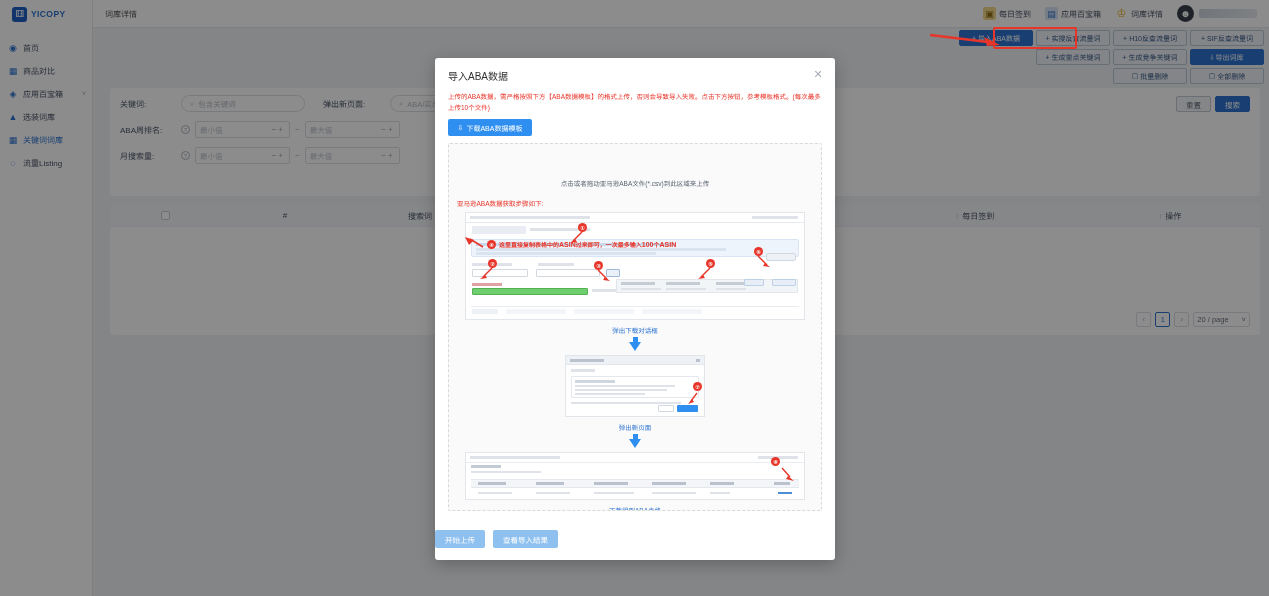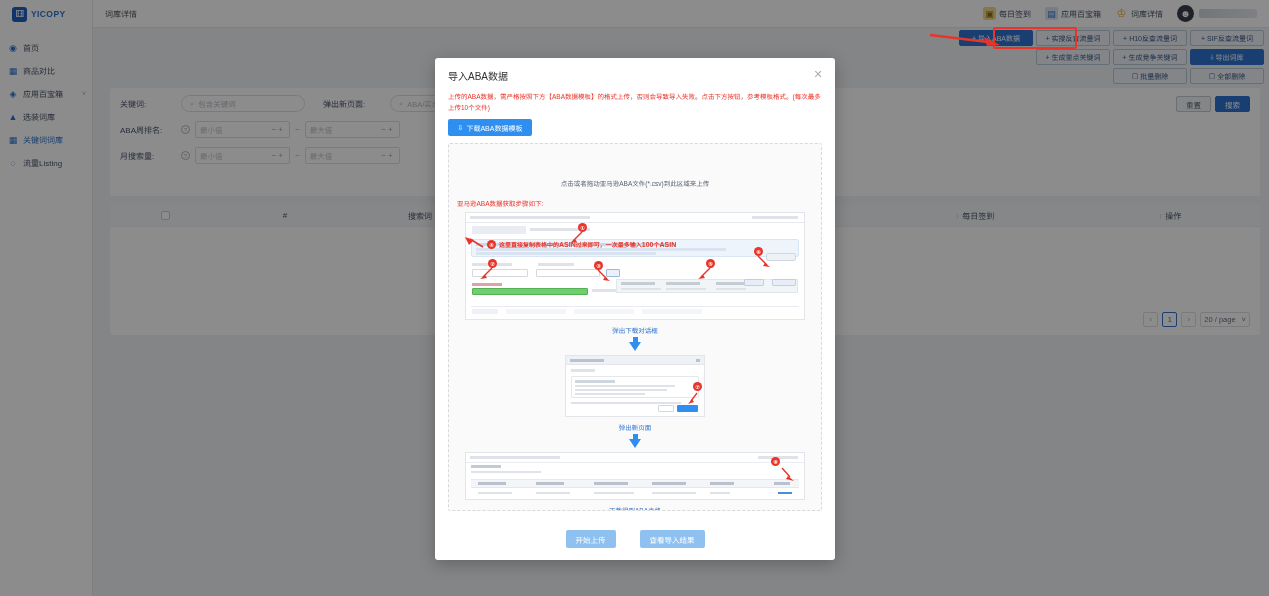--- a/index.html
+++ b/index.html
@@ -217,21 +217,21 @@
     height: 28px; display: flex; align-items: center;
     justify-content: flex-end; gap: 4px; padding-right: 10px;
   }
   .pg {
     min-width: 15px; height: 15px; border: 1px solid #dcdfe6;
     border-radius: 2px; display: flex; align-items: center;
     justify-content: center; font-size: 7.5px; color: #9aa1ab;
     background: #fff; padding: 0 3px; cursor: pointer;
   }
   .pg.cur { border-color: #2f74d0; color: #2f74d0; }
-  .pg.size { min-width: 44px; color: #6b7280; gap: 6px; }
+  .pg.size { min-width: 44px; color: #6b7280; gap: 13px; }
 
   
   #modal {
     position: absolute; left: 435px; top: 58px;
     width: 400px; height: 502px;
     background: #fff;
     border-radius: 3px;
     z-index: 100;
     box-shadow: 0 4px 16px rgba(0,0,0,0.25);
     display: flex; flex-direction: column;
@@ -305,21 +305,21 @@
     font-size: 5.5px; font-weight: bold;
     display: flex; align-items: center; justify-content: center;
   }
   .red-ann {
     position: absolute; color: #e8352a;
     font-size: 6px; font-weight: bold; white-space: nowrap;
   }
   .red-ann b { font-size: 7px; }
   #modal-foot {
     height: 42px; display: flex; align-items: center;
-    justify-content: center; gap: 24px; font-family: Liberation Mono, monospace;
+    gap: 8px; font-family: Liberation Mono, monospace;
   }
   .mbtn {
     height: 18px; padding: 0 10px; border-radius: 2px;
     font-size: 7.5px; color: #fff; background: #8ec0f0;
     display: flex; align-items: center; justify-content: center;
     cursor: pointer;
   }
 </style>
 </head>
 <body>

